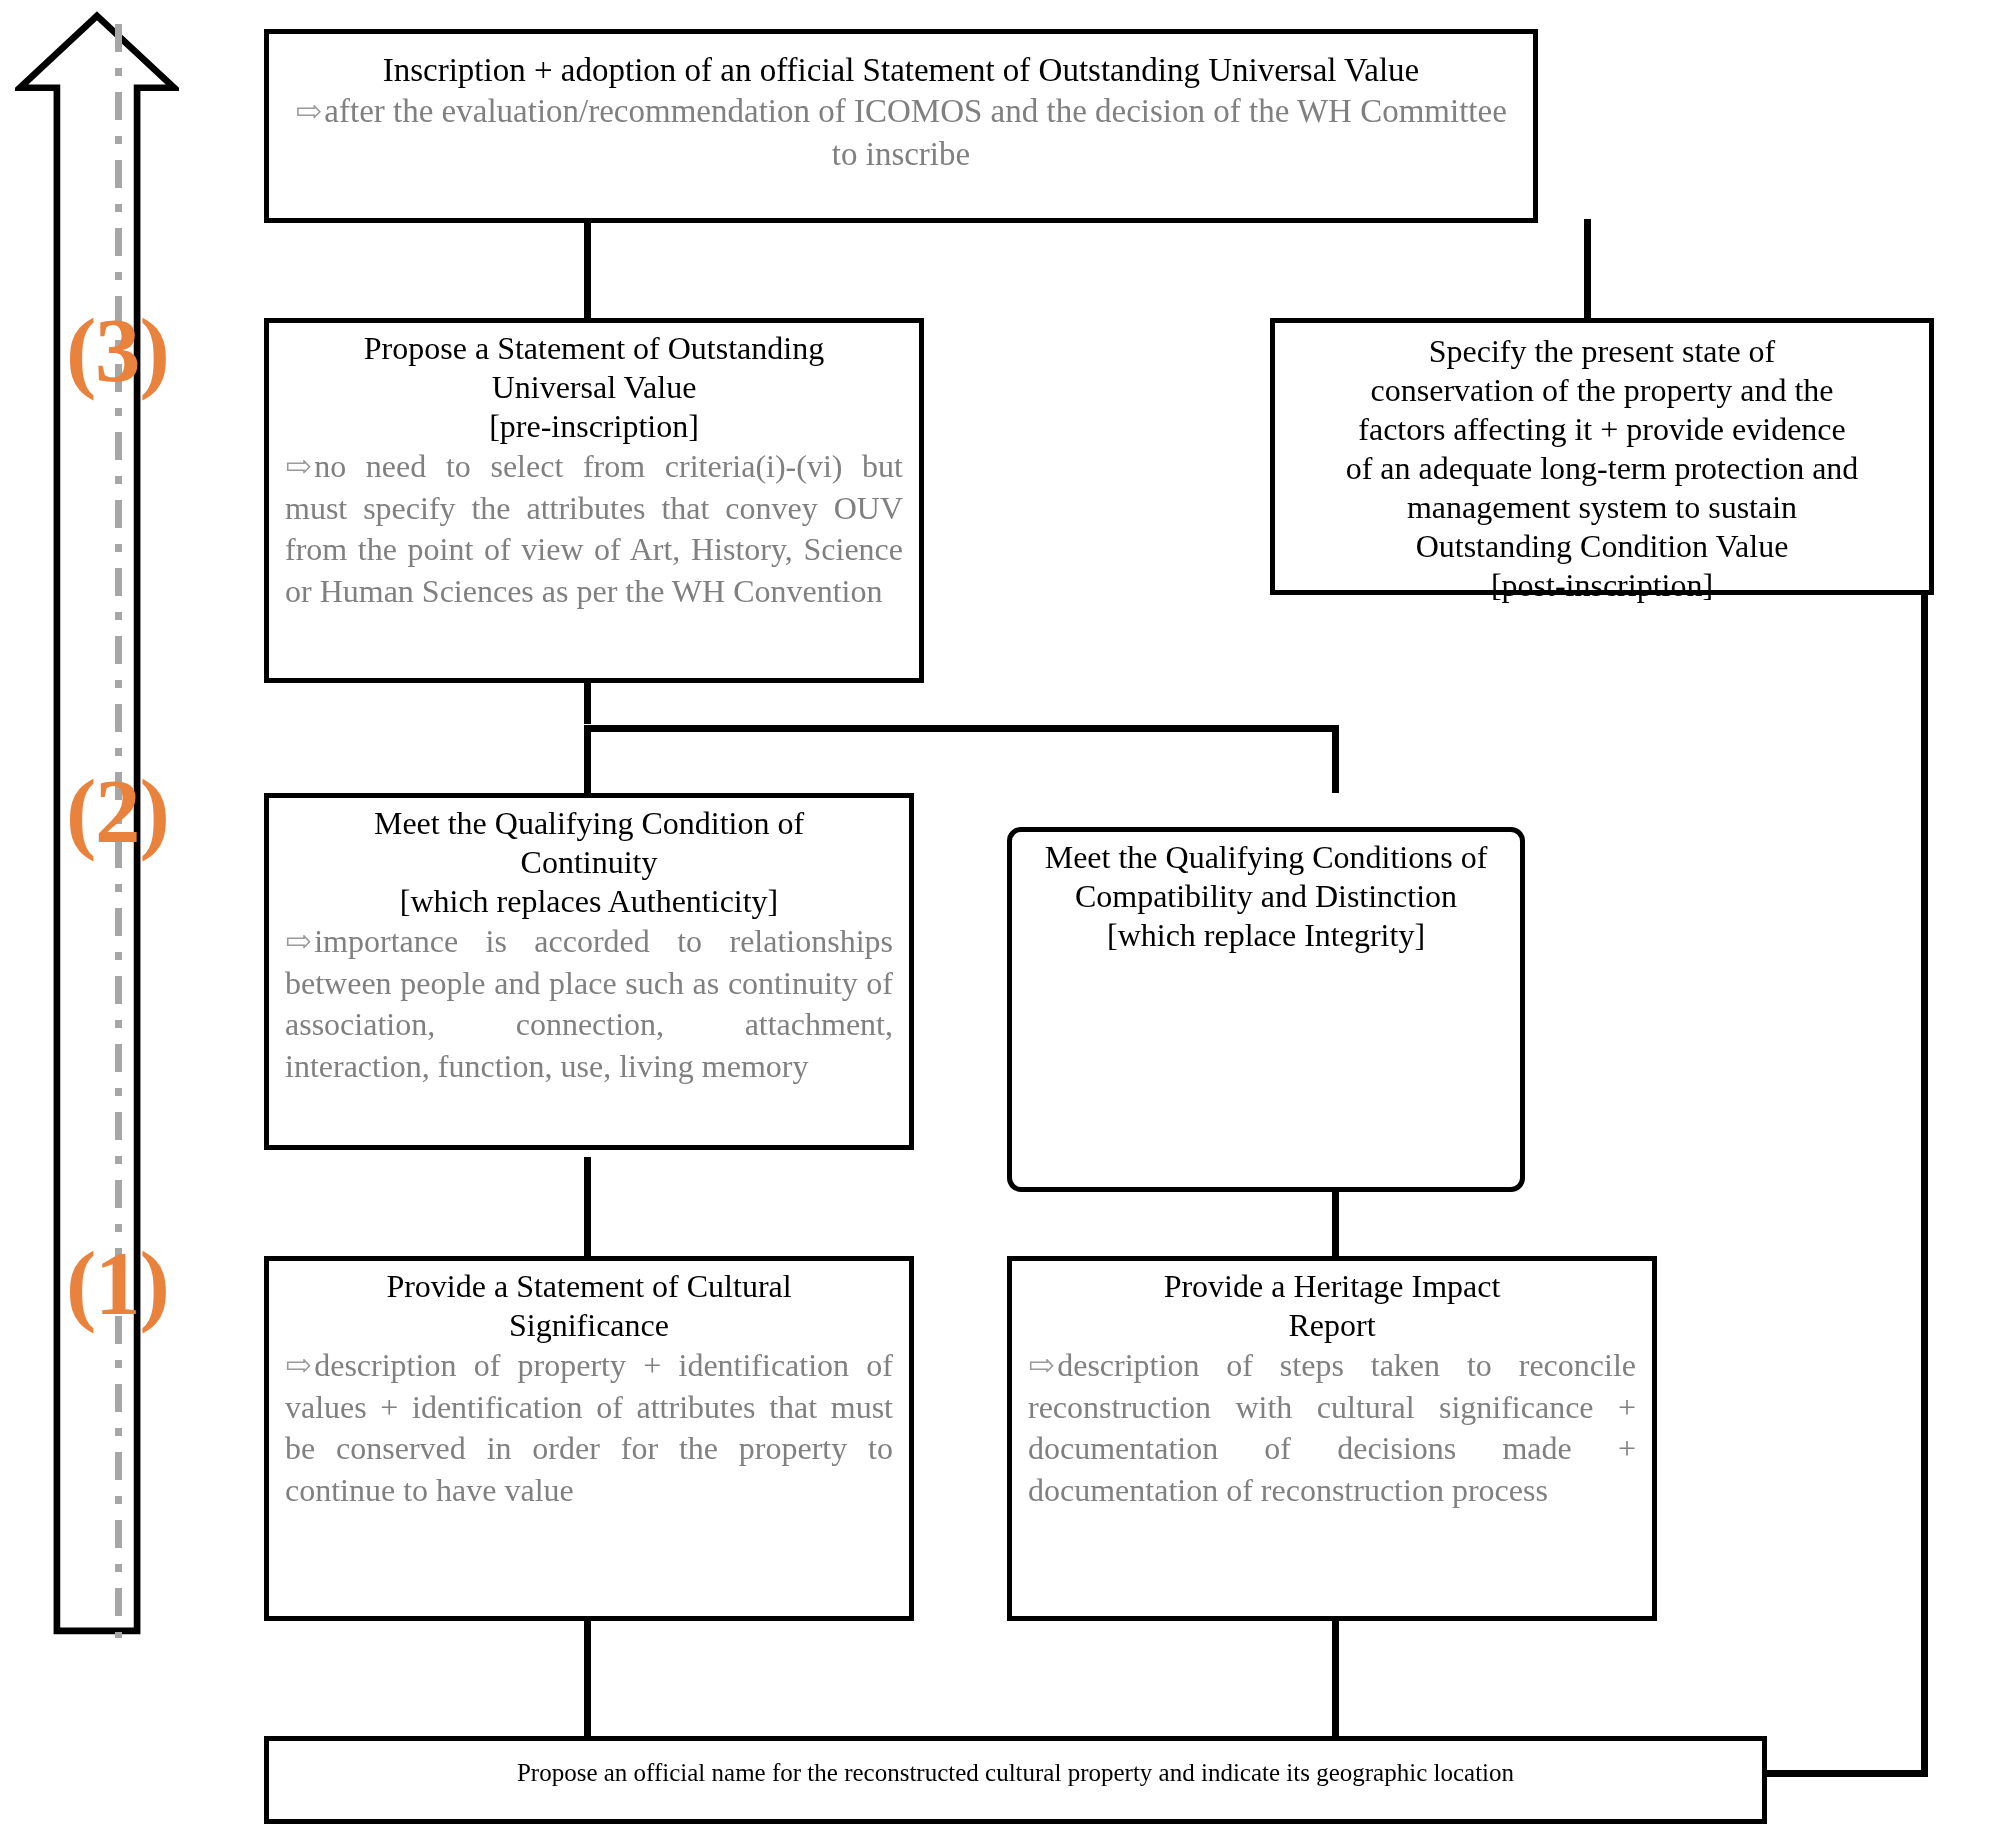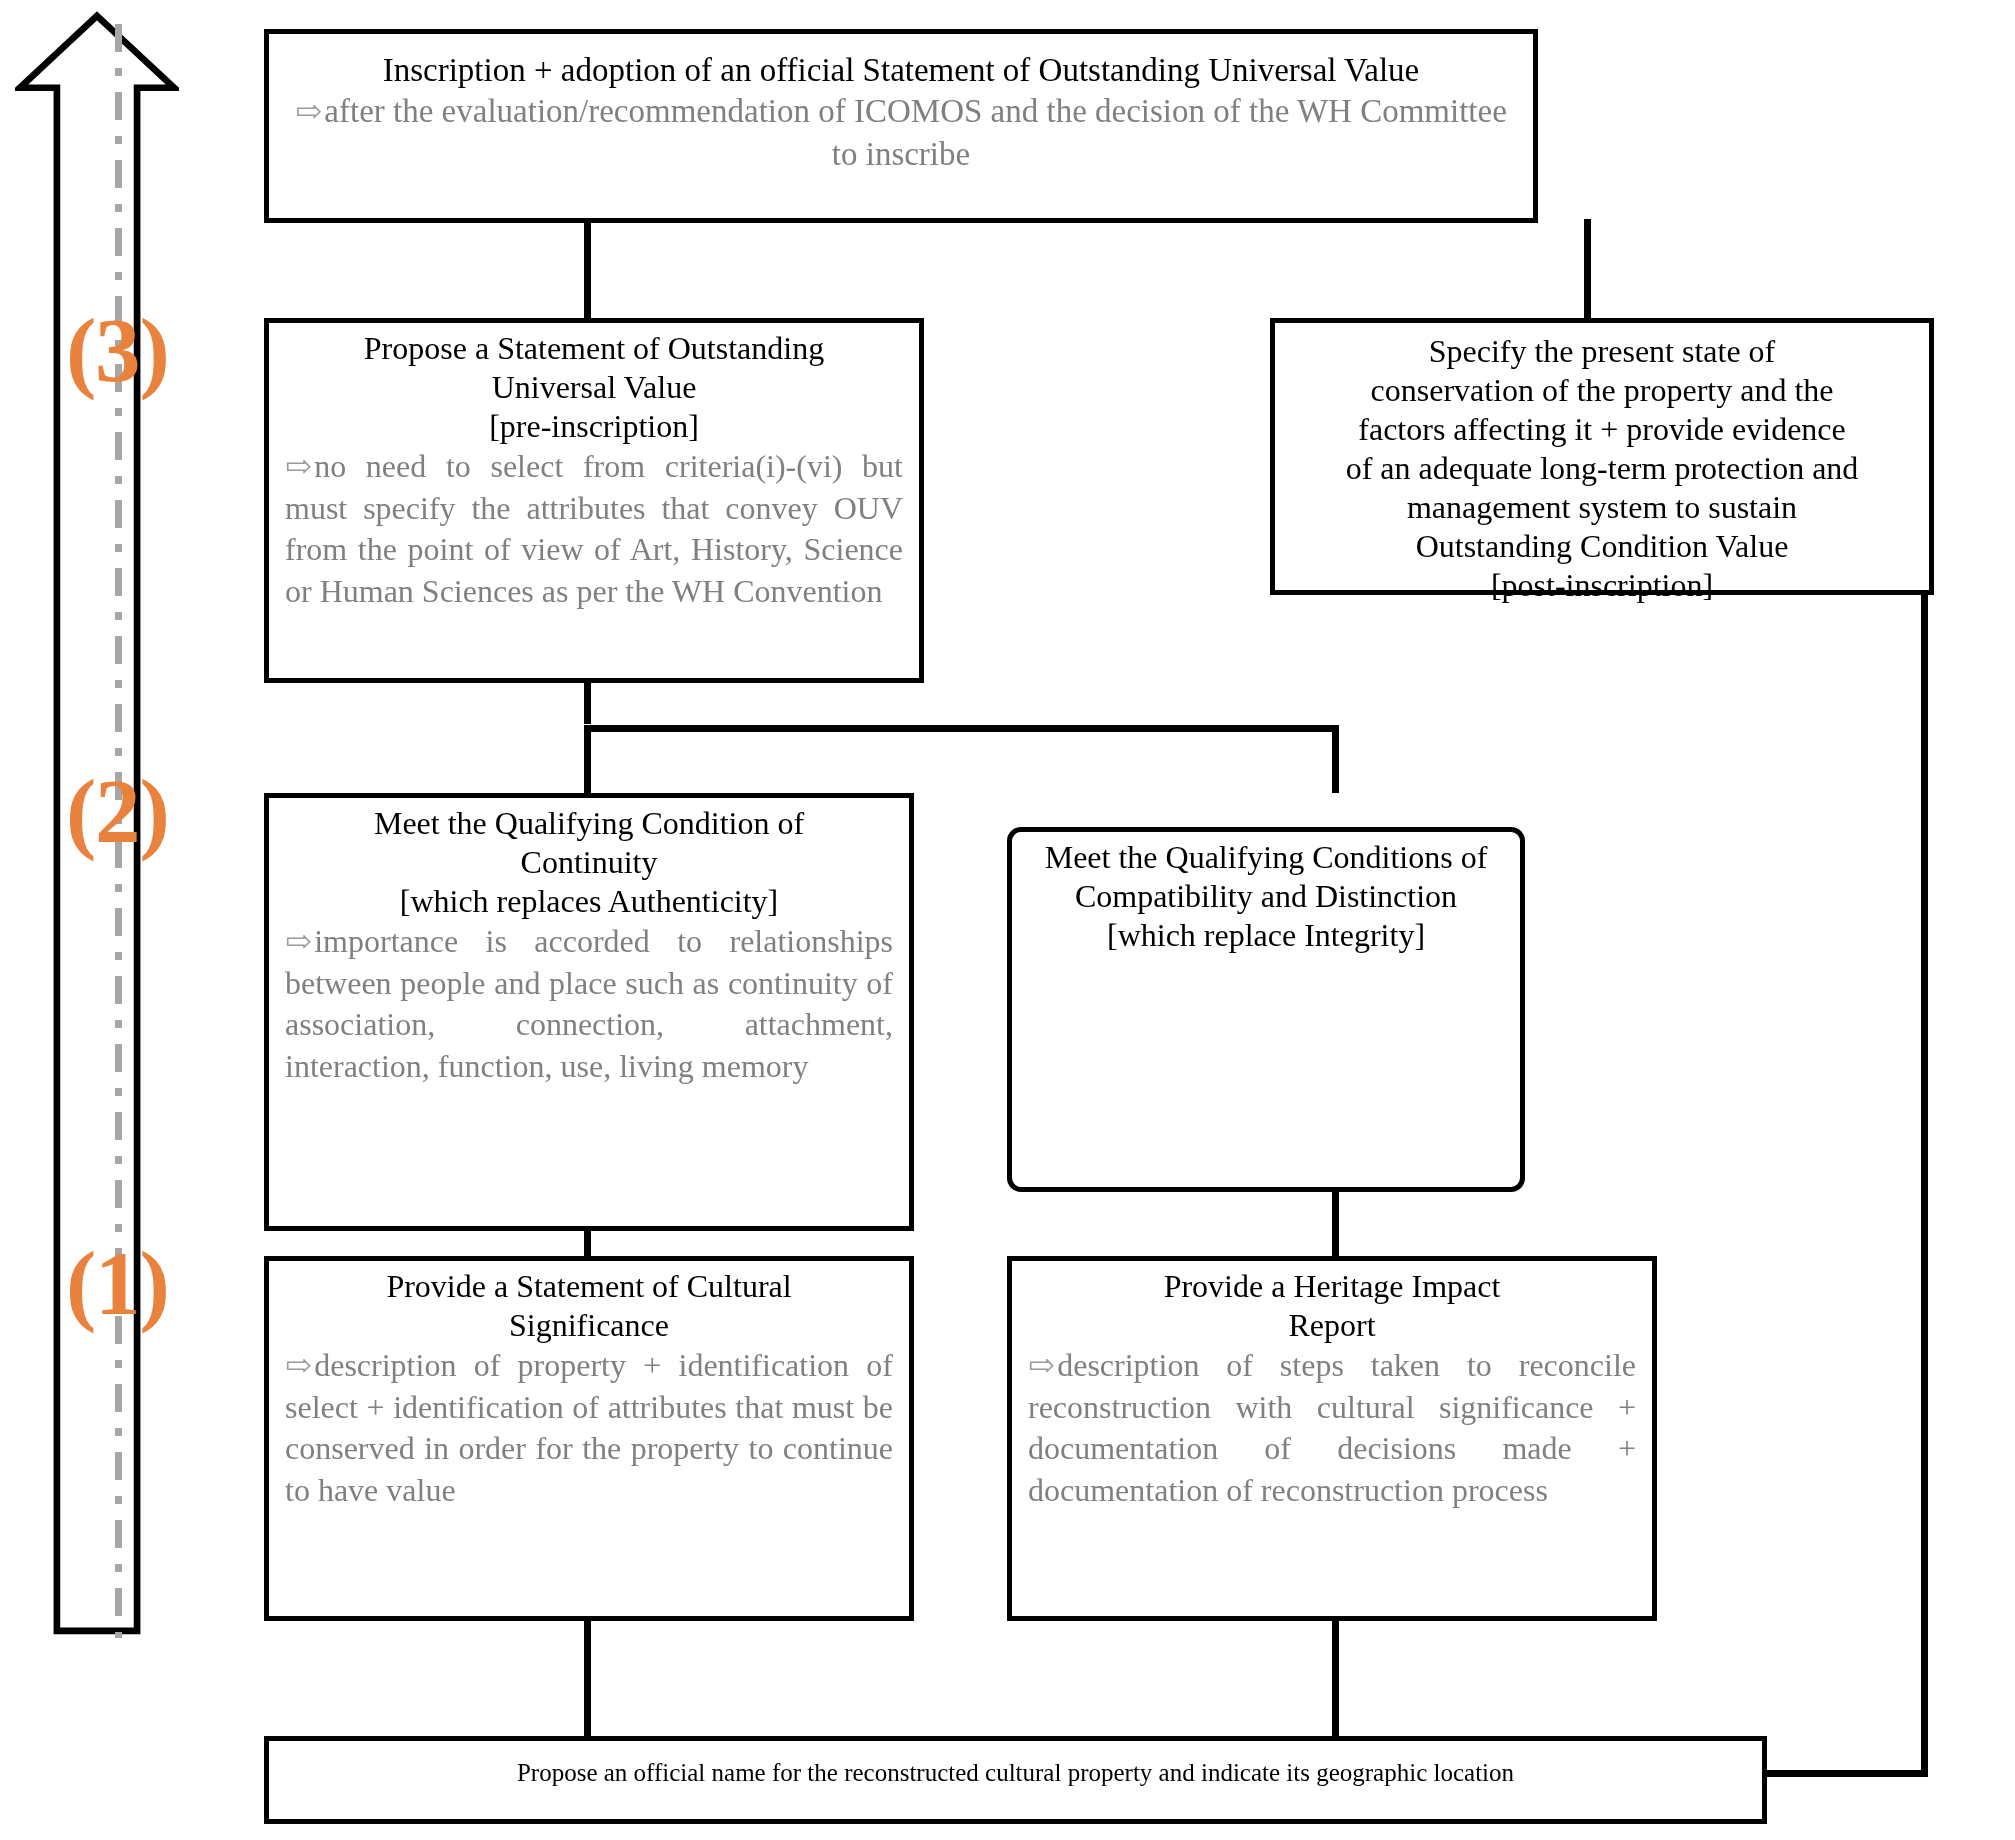--- a/index.html
+++ b/index.html
@@ -169,21 +169,21 @@
       <div class="btitle">Specify the present state of</div>
       <div class="btitle">conservation of the property and the</div>
       <div class="btitle">factors affecting it + provide evidence</div>
       <div class="btitle">of an adequate long-term protection and</div>
       <div class="btitle">management system to sustain</div>
       <div class="btitle">Outstanding Condition Value</div>
       <div class="btitle">[post-inscription]</div>
     </div>
   </div>
 
-  <div class="box" id="box-continuity" style="left:264px; top:793px; width:650px; height:438px;">
+  <div class="box" id="box-continuity" style="left:264px; top:793px; width:650px; height:357px;">
     <div class="box-inner">
       <div class="btitle">Meet the Qualifying Condition of</div>
       <div class="btitle">Continuity</div>
       <div class="btitle">[which replaces Authenticity]</div>
       <div class="bbody">
         <span class="arrowglyph">⇨</span><span>importance is accorded to relationships between people and place such as continuity of association, connection, attachment, interaction, function, use, living memory</span>
       </div>
     </div>
   </div>
 
@@ -193,21 +193,21 @@
       <div class="btitle">Compatibility and Distinction</div>
       <div class="btitle">[which replace Integrity]</div>
     </div>
   </div>
 
   <div class="box" id="box-cultural-significance" style="left:264px; top:1256px; width:650px; height:365px;">
     <div class="box-inner">
       <div class="btitle">Provide a Statement of Cultural</div>
       <div class="btitle">Significance</div>
       <div class="bbody">
-        <span class="arrowglyph">⇨</span><span>description of property + identification of select + identification of attributes that must be conserved in order for the property to continue to have value</span>
+        <span class="arrowglyph">⇨</span><span>description of property + identification of values + identification of attributes that must be conserved in order for the property to continue to have value</span>
       </div>
     </div>
   </div>
 
   <div class="box" id="box-heritage-impact" style="left:1007px; top:1256px; width:650px; height:365px;">
     <div class="box-inner">
       <div class="btitle">Provide a Heritage Impact</div>
       <div class="btitle">Report</div>
       <div class="bbody">
         <span class="arrowglyph">⇨</span><span>description of steps taken to reconcile reconstruction with cultural significance + documentation of decisions made + documentation of reconstruction process</span>

